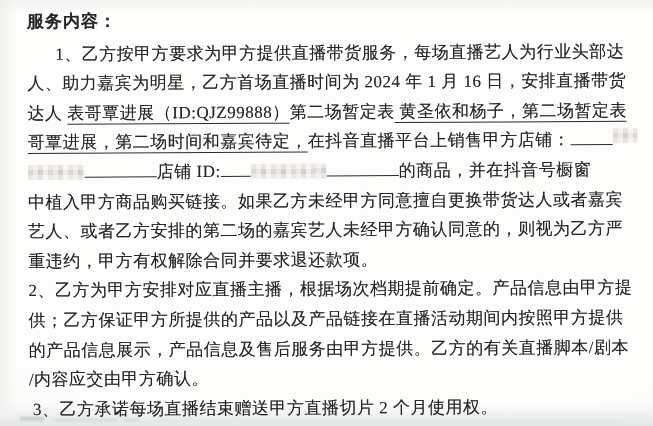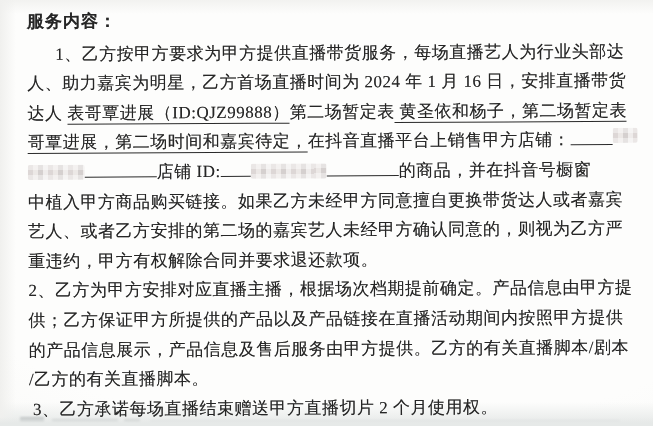--- a/index.html
+++ b/index.html
@@ -64,21 +64,21 @@
       <div class="line"><span class="seg">人、助力嘉宾为明星，乙方首场直播时间为 2024 年 1 月 16 日，安排直播带货</span></div>
       <div class="line"><span class="seg">达人 </span><span class="seg u">表哥覃进展（ID:QJZ99888）</span><span class="seg">第二场暂定表</span><span class="seg u"> 黄圣依和杨子，第二场暂定表</span></div>
       <div class="line"><span class="seg u">哥覃进展，第二场时间和嘉宾待定，</span><span class="seg">在抖音直播平台上销售甲方店铺：</span><span class="blank" style="width: 42px;"></span><span class="mosaic raised" style="width: 25px;"></span></div>
       <div class="line"><span class="mosaic" style="width: 57px;"></span><span class="blank" style="width: 72px;"></span><span class="seg">店铺 ID:</span><span class="blank" style="width: 30px;"></span><span class="mosaic" style="width: 76px;"></span><span class="blank" style="width: 72px;"></span><span class="seg">的商品，并在抖音号橱窗</span></div>
       <div class="line"><span class="seg">中植入甲方商品购买链接。如果乙方未经甲方同意擅自更换带货达人或者嘉宾</span></div>
       <div class="line"><span class="seg">艺人、或者乙方安排的第二场的嘉宾艺人未经甲方确认同意的，则视为乙方严</span></div>
       <div class="line"><span class="seg">重违约，甲方有权解除合同并要求退还款项。</span></div>
       <div class="line"><span class="seg">2、乙方为甲方安排对应直播主播，根据场次档期提前确定。产品信息由甲方提</span></div>
       <div class="line"><span class="seg">供；乙方保证甲方所提供的产品以及产品链接在直播活动期间内按照甲方提供</span></div>
       <div class="line"><span class="seg">的产品信息展示，产品信息及售后服务由甲方提供。乙方的有关直播脚本/剧本</span></div>
-      <div class="line"><span class="seg">/乙方的有关直播脚本。</span></div>
+      <div class="line"><span class="seg">/内容应交由甲方确认。</span></div>
       <div class="line" style="padding-left: 4px;"><span class="seg">3、乙方承诺每场直播结束赠送甲方直播切片 2 个月使用权。</span></div>
     </div>
   <div class="smudge s1"></div>
   <div class="smudge s2"></div>
   <div class="smudge s3"></div>
   <div class="smudge s4"></div>
   <div class="bottom-strip"></div>
 </div>
 
 </body></html>

